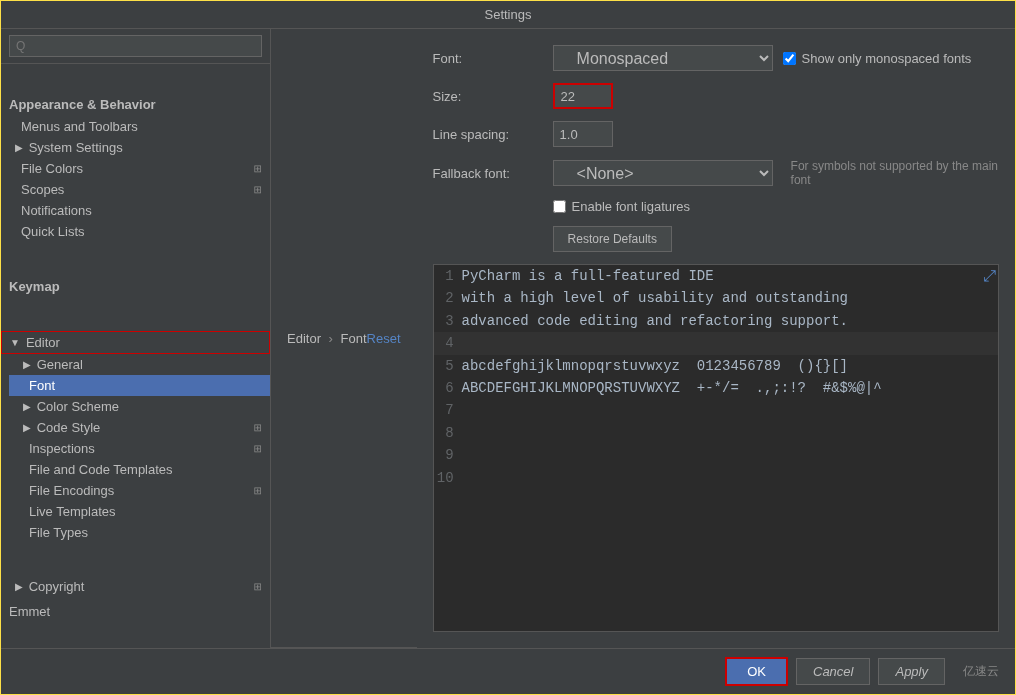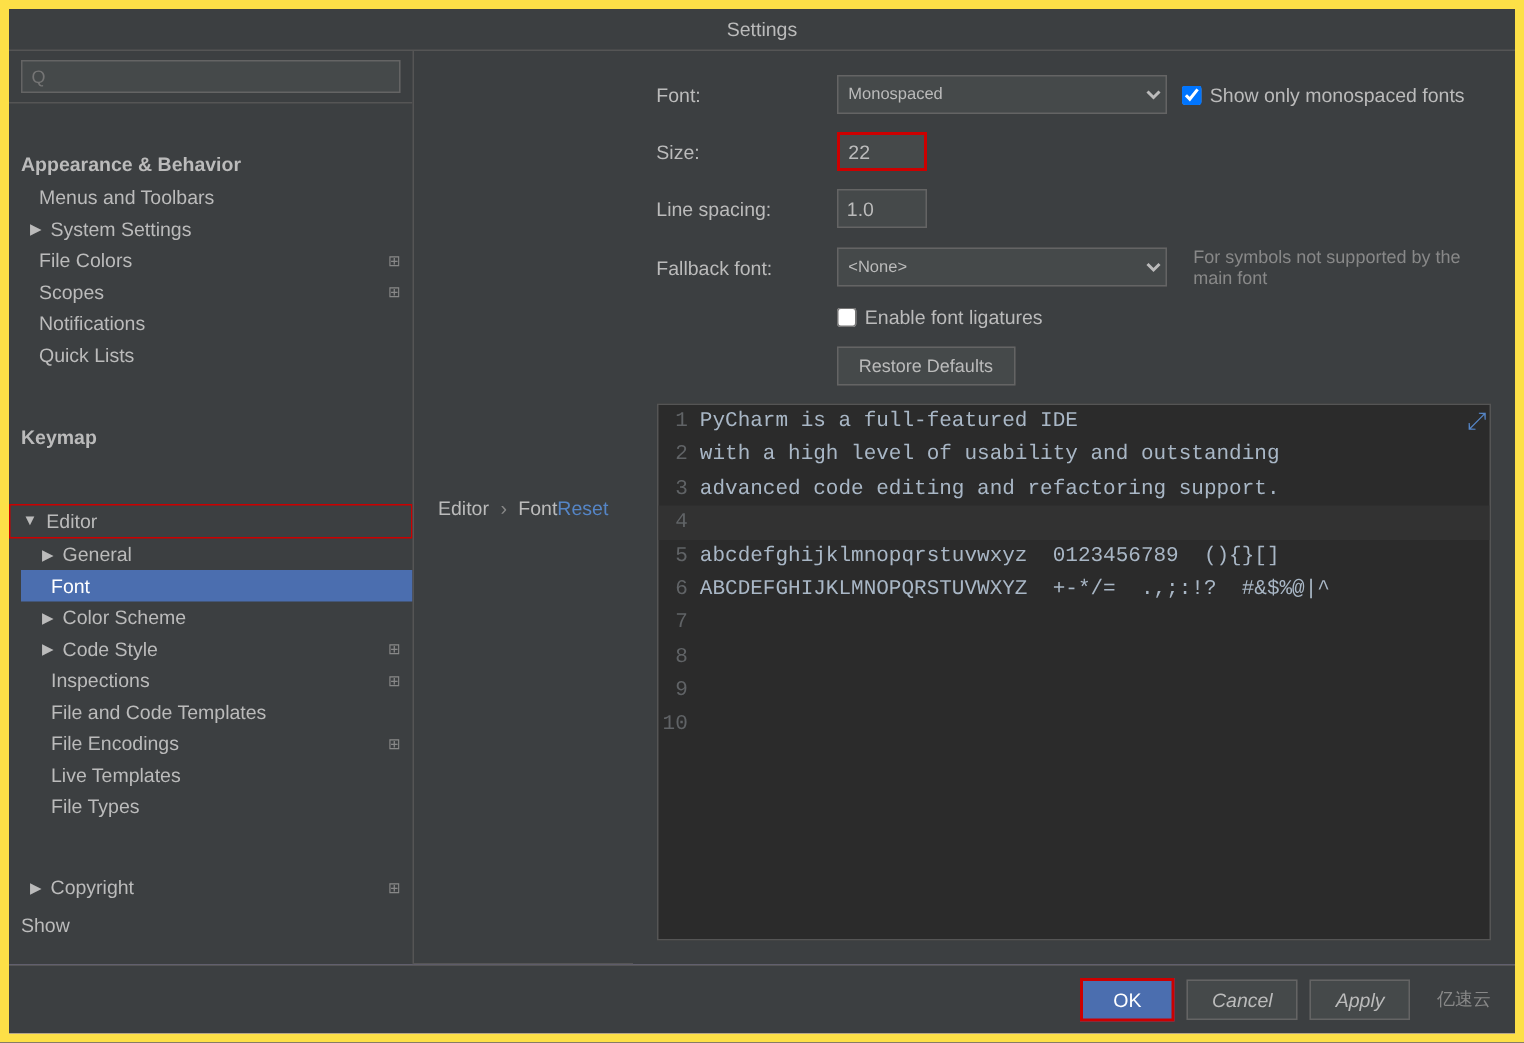--- a/index.html
+++ b/index.html
@@ -1,17 +1,17 @@
 <!DOCTYPE html>
 <html><head>
   <meta charset="utf-8">
   <style>
     * { box-sizing: border-box; margin: 0; padding: 0; }
     body { font-family: 'Segoe UI', Arial, sans-serif; font-size: 13px; background: #3c3f41; display: flex; align-items: center; justify-content: center; height: 100vh; }
-    .dialog { width: 1016px; height: 695px; background: #c4b5fd; display: flex; flex-direction: column; border: 6px solid #fde047; }
+    .dialog { width: 1016px; height: 695px; background: #0f172a; display: flex; flex-direction: column; border: 1px solid #fde047; }
     .title-bar { background: #3c3f41; text-align: center; padding: 6px; color: #bbb; font-size: 13px; border-bottom: 1px solid #555; flex-shrink: 0; }
     .dialog-body { display: flex; flex-direction: column; flex: 1; overflow: hidden; }
     .main-area { display: flex; flex: 1; overflow: hidden; }
     
     .sidebar { width: 270px; background: #3c3f41; border-right: 1px solid #555; overflow-y: auto; flex-shrink: 0; }
     .search-box { padding: 6px 8px; border-bottom: 1px solid #555; }
     .search-input { width: 100%; background: #45494a; border: 1px solid #646464; color: #bbb; padding: 3px 6px; font-size: 12px; outline: none; }
     .sidebar-section { padding: 4px 0; margin-top: 25px; }
     .sidebar-category { color: #bbb; font-weight: bold; padding: 4px 8px; font-size: 13px; cursor: pointer; }
     .sidebar-item { color: #bbb; padding: 3px 8px 3px 20px; cursor: pointer; font-size: 13px; display: flex; align-items: center; gap: 4px; }
@@ -24,21 +24,21 @@
     .content { flex: 1; background: #3c3f41; display: flex; flex-direction: row; overflow: hidden; }
     .content-header { display: flex; justify-content: space-between; align-items: center; padding: 8px 16px; border-bottom: 1px solid #555; flex-shrink: 0; }
     .breadcrumb { color: #bbb; font-size: 13px; }
     .breadcrumb .sep { margin: 0 4px; color: #888; }
     .breadcrumb .current { color: #bbb; }
     .reset-link { color: #5585c6; font-size: 13px; cursor: pointer; }
     .content-body { flex: 1; padding: 16px; overflow-y: auto; display: flex; flex-direction: column; gap: 0; }
     .form-row { display: flex; align-items: center; margin-bottom: 12px; }
     .form-label { width: 120px; color: #bbb; font-size: 13px; flex-shrink: 0; }
     .form-control { display: flex; align-items: center; gap: 10px; }
-    select.styled { background: #45494a; border: 1px solid #646464; color: #bbb; padding: 3px 3px; font-size: 11px; outline: none; height: 26px; min-width: 220px; }
+    select.styled { background: #45494a; border: 1px solid #646464; color: #bbb; padding: 3px 19px; font-size: 16px; outline: none; height: 26px; min-width: 220px; }
     input.styled { background: #45494a; border: 2px solid #cc0000; color: #bbb; padding: 2px 6px; font-size: 13px; outline: none; width: 60px; height: 26px; }
     input.styled-plain { background: #45494a; border: 1px solid #646464; color: #bbb; padding: 2px 6px; font-size: 13px; outline: none; width: 60px; height: 26px; }
     .checkbox-row { display: flex; align-items: center; gap: 6px; color: #bbb; font-size: 13px; }
     .checkbox-row input[type=checkbox] { cursor: pointer; }
     .hint-text { color: #888; font-size: 12px; margin-left: 8px; }
     .btn { background: #45494a; border: 1px solid #646464; color: #bbb; padding: 4px 14px; font-size: 12px; cursor: pointer; height: 26px; }
     .preview-area { border: 1px solid #555; background: #2b2b2b; flex: 1; overflow: auto; position: relative; min-height: 300px; }
     .preview-corner { position: absolute; top: 2px; right: 2px; color: #5585c6; font-size: 16px; cursor: pointer; }
     .preview-line { display: flex; font-family: 'Courier New', monospace; font-size: 14px; line-height: 1.6; }
     .preview-line.highlight { background: #323232; }
@@ -106,21 +106,21 @@
             <div class="sidebar-item">File Types</div>
           </div>
         </div>
         <div class="sidebar-section">
           <div class="sidebar-group-header">
             <span class="arrow">▶</span>
             <span>Copyright</span>
             <span class="icon-badge">⊞</span>
           </div>
         </div>
-        <div class="sidebar-item" style="padding-left:8px;">Show</div>
+        <div class="sidebar-item" style="padding-left:8px;">Emmet</div>
       </div>
 
       <div class="content">
         <div class="content-header">
           <div class="breadcrumb">
             <span>Editor</span>
             <span class="sep">›</span>
             <span class="current">Font</span>
           </div>
           <span class="reset-link">Reset</span>

